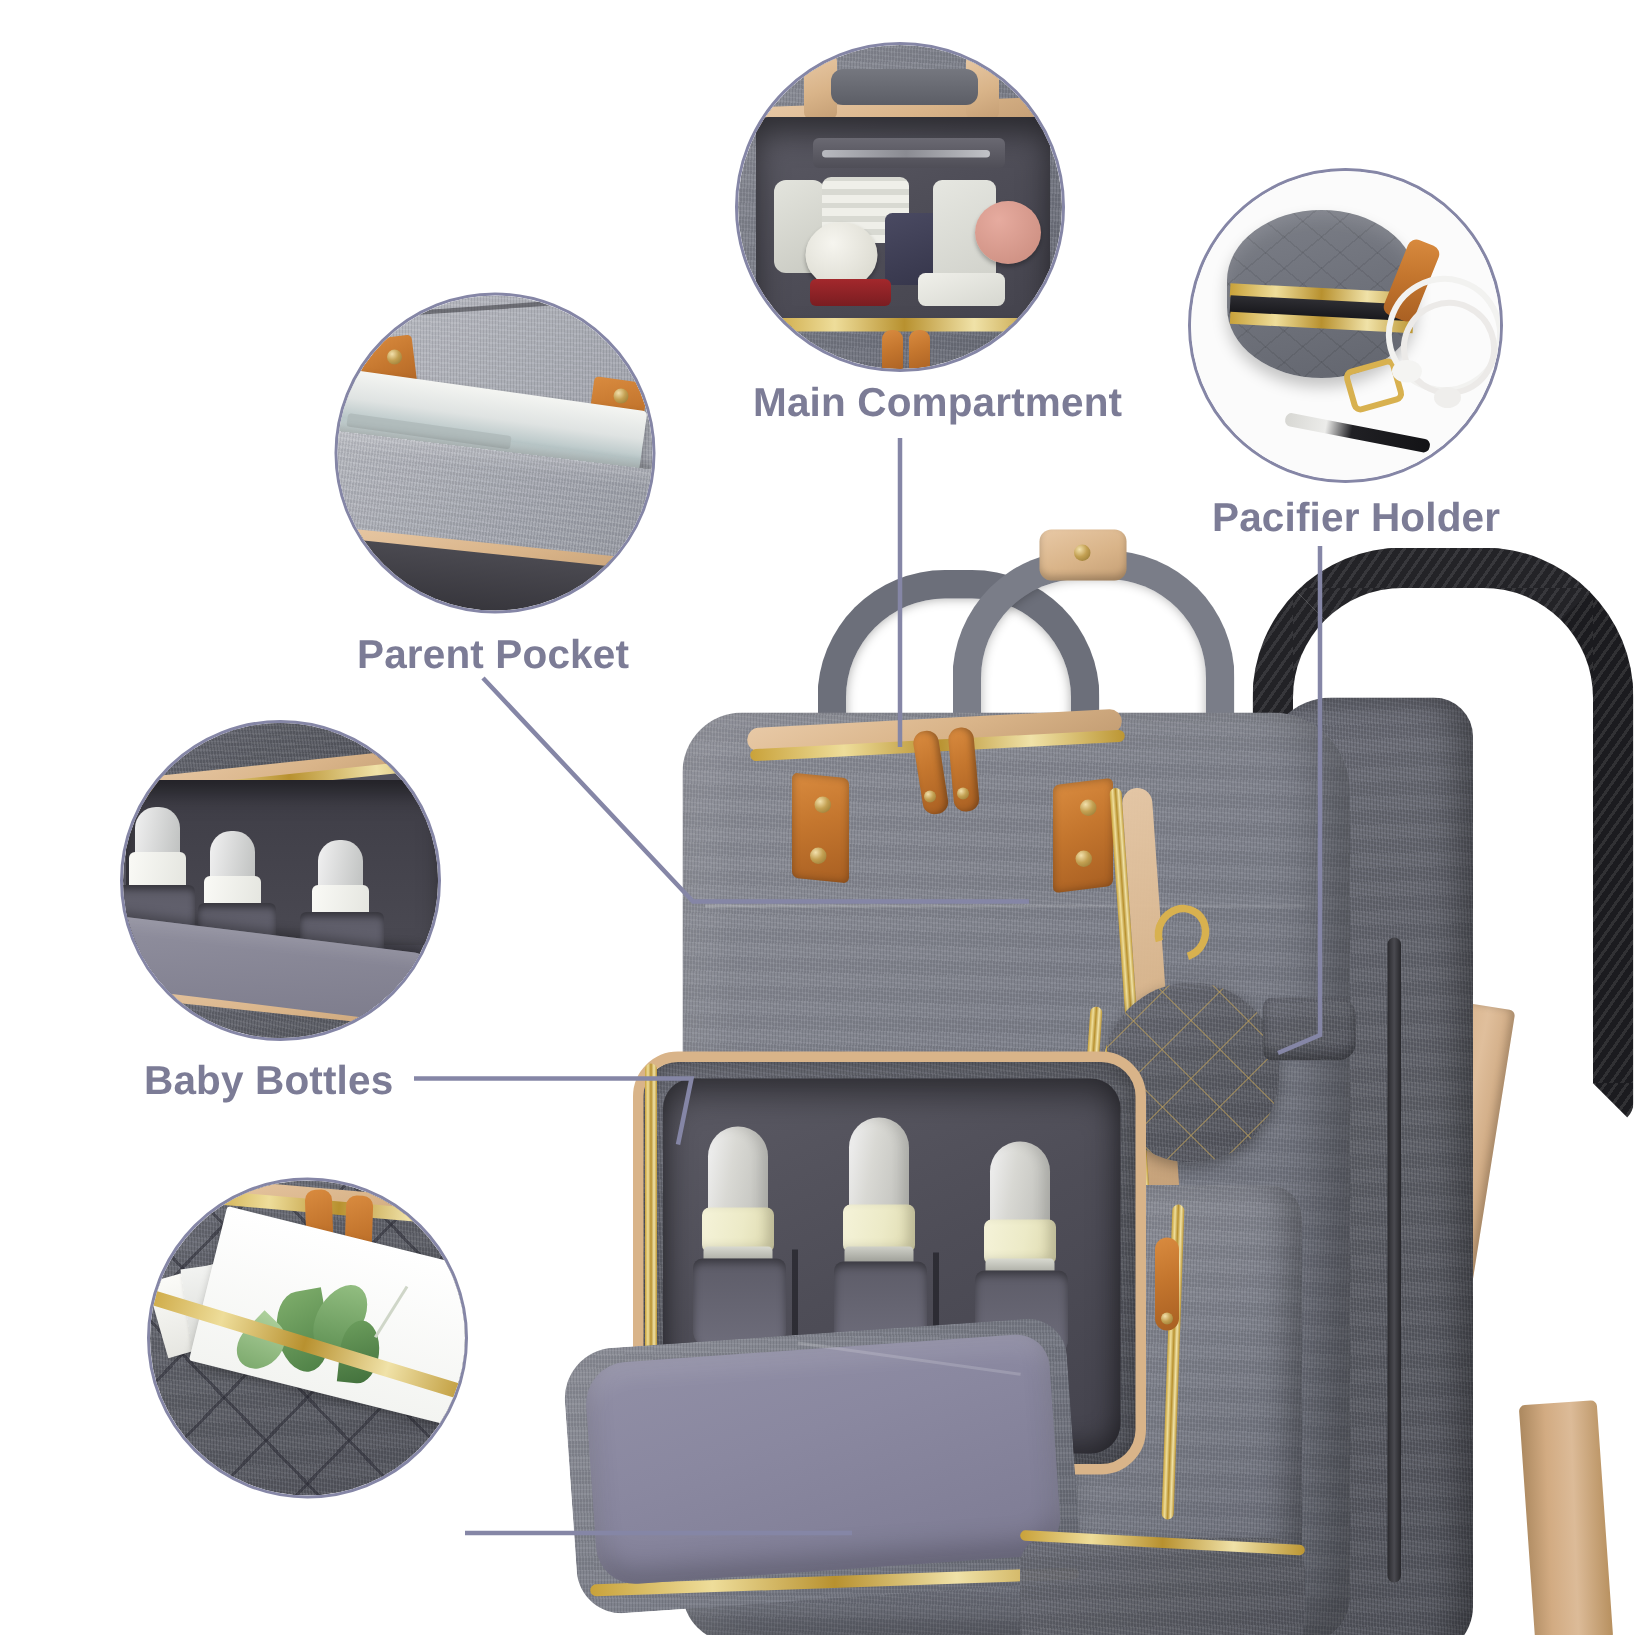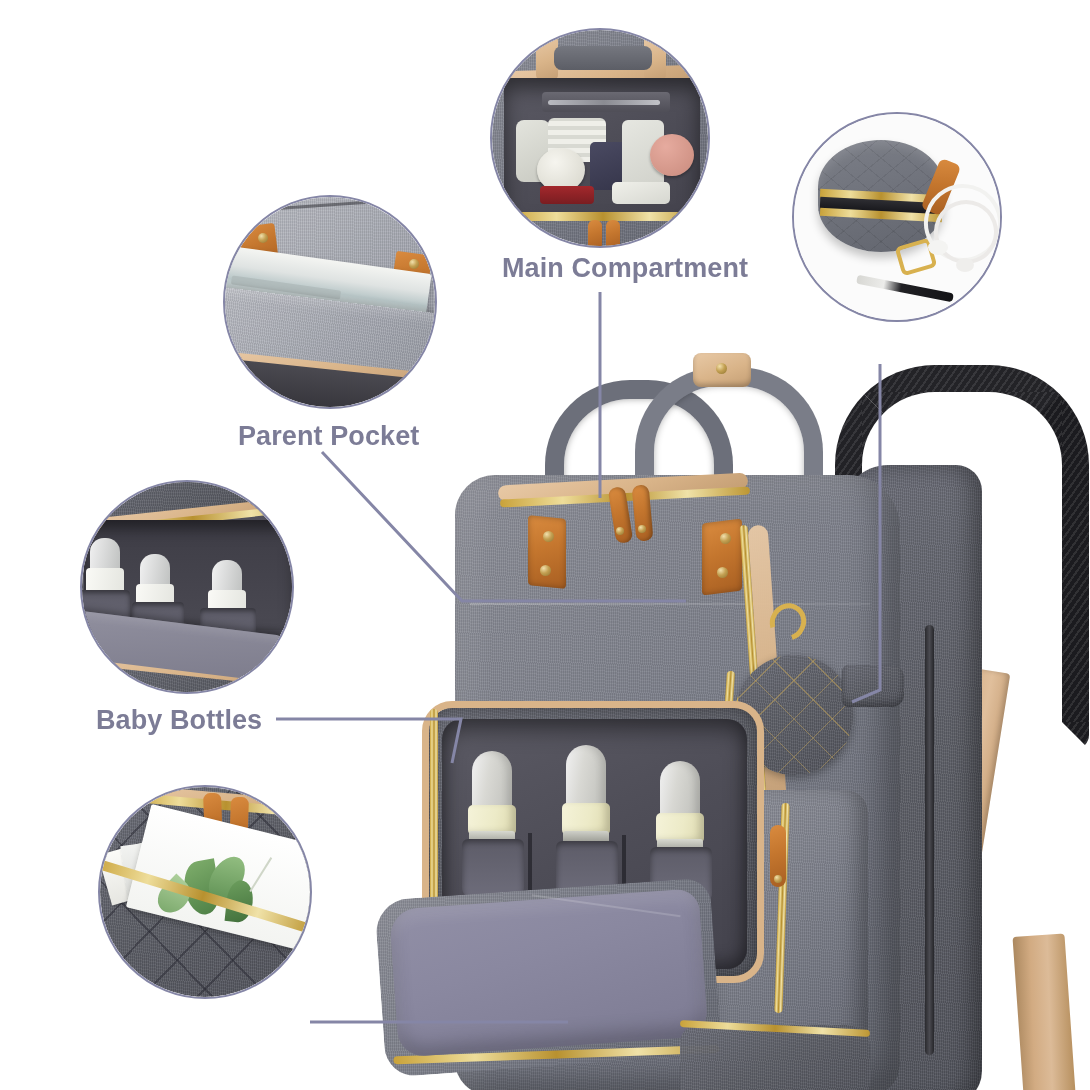--- a/index.html
+++ b/index.html
@@ -555,19 +555,20 @@
         <div style="position:absolute;left:122px;top:22px;width:2px;height:40px;background:#cfd6c8;transform:rotate(18deg);"></div>
       </div>
 
       <div class="zip-gold" style="position:absolute;left:-12px;top:104px;width:230px;height:10px;
         transform:rotate(17deg);border-radius:5px;"></div>
     </div>
   </div>
 
   <div class="feature-label" style="left:502px;top:253px;">Main Compartment</div>
 
+  <div class="feature-label" style="left:808px;top:330px;">Pacifier Holder</div>
 
   <div class="feature-label" style="left:238px;top:421px;">Parent Pocket</div>
 
   <div class="feature-label" style="left:96px;top:705px;">Baby Bottles</div>
 
 
 </div>
 
 </body></html>

